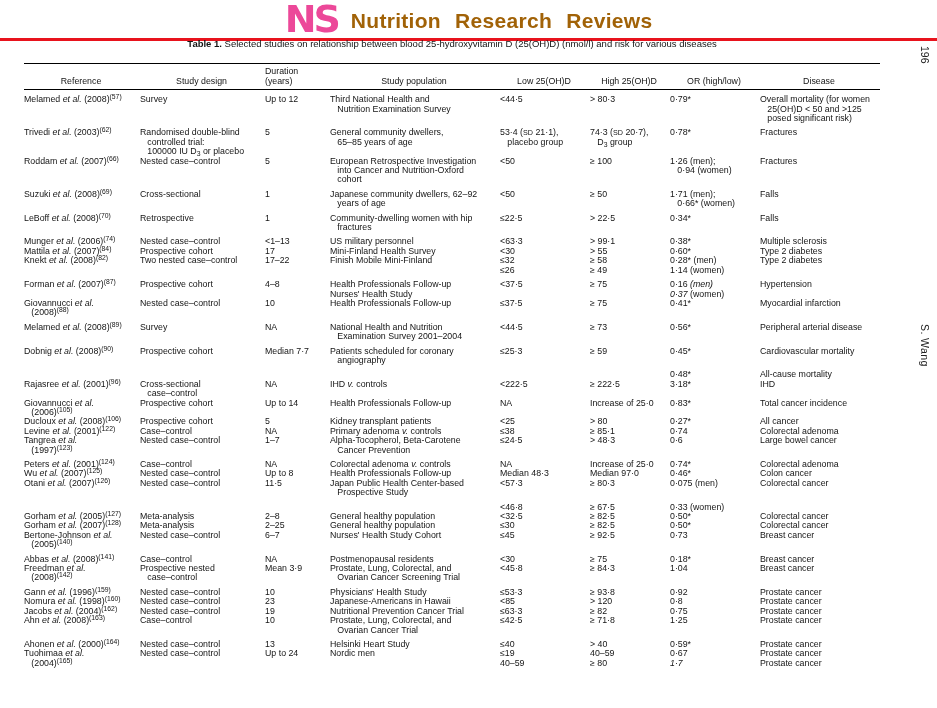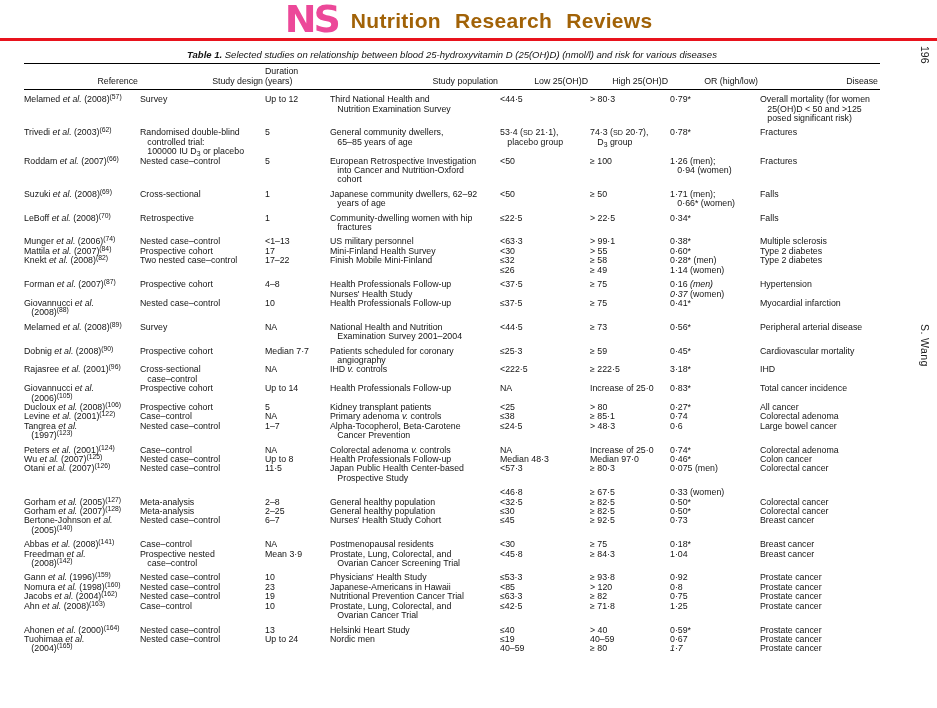--- a/index.html
+++ b/index.html
@@ -9,35 +9,35 @@
   
   .masthead{position:absolute;top:2px;left:0;width:100%;display:flex;
             justify-content:center;align-items:flex-end;gap:13px;}
   .logo{font-family:"DejaVu Sans",sans-serif;font-weight:bold;font-size:38px;
         line-height:34px;letter-spacing:-3px;color:#ec4899;}
   .journal-title{font-size:21px;font-weight:600;letter-spacing:.3px;word-spacing:8px;
                  line-height:31px;}
   .red-rule{position:absolute;top:38px;left:0;width:937px;height:3px;}
 
   
-  .caption{position:absolute;top:49px;left:24px;width:856px;text-align:center;
-           font-size:9.5px;line-height:11px;font-style:italic;}
+  .caption{position:absolute;top:38px;left:24px;width:856px;text-align:center;
+           font-size:9.5px;line-height:11px;}
   .cap-label{font-weight:bold;}
 
   
   .page-num{position:absolute;top:46px;right:6px;writing-mode:vertical-rl;
             font-size:10.5px;color:#222;}
   .running-author{position:absolute;top:324px;right:6px;writing-mode:vertical-rl;
                   font-size:10.5px;color:#222;letter-spacing:.4px;}
 
   
   table.data{position:absolute;top:63px;left:24px;width:856px;border-collapse:collapse;
              table-layout:fixed;border-top:1.2px solid #000;}
   table.data th{font-weight:normal;font-size:8.8px;line-height:9.6px;vertical-align:bottom;
-                text-align:right;white-space:pre-line;border-bottom:1.2px solid #000;
+                text-align:center;white-space:pre-line;border-bottom:1.2px solid #000;
                 padding:3px 2px 3px 0;}
   table.data th.th-duration{text-align:left;}
   table.data td{font-size:8.8px;line-height:9.4px;vertical-align:top;white-space:pre;
                 padding:0 2px 0 0;}
   tbody tr.gap td{padding-top:5px;}
   tbody tr:first-child td{padding-top:5px;}
   td i, .caption i{font-style:italic;}
   sup{font-size:6.8px;line-height:0;vertical-align:3px;}
   sub{font-size:6.8px;line-height:0;vertical-align:-1.5px;}
   .sc{font-size:7.2px;}
@@ -200,20 +200,30 @@
         <tr class="gap">
           <td>Dobnig <i>et al.</i> (2008)<sup>(90)</sup></td>
           <td>Prospective cohort</td>
           <td>Median 7·7</td>
           <td>Patients scheduled for coronary<br>&nbsp;&nbsp;&nbsp;angiography</td>
           <td>≤25·3</td>
           <td>≥ 59</td>
           <td>0·45*</td>
           <td>Cardiovascular mortality</td>
         </tr>
+        <tr class="gap">
+          <td></td>
+          <td></td>
+          <td></td>
+          <td></td>
+          <td></td>
+          <td></td>
+          <td>0·48*</td>
+          <td>All-cause mortality</td>
+        </tr>
         <tr>
           <td>Rajasree <i>et al.</i> (2001)<sup>(96)</sup></td>
           <td>Cross-sectional<br>&nbsp;&nbsp;&nbsp;case–control</td>
           <td>NA</td>
           <td>IHD <i>v.</i> controls</td>
           <td>&lt;222·5</td>
           <td>≥ 222·5</td>
           <td>3·18*</td>
           <td>IHD</td>
         </tr>

